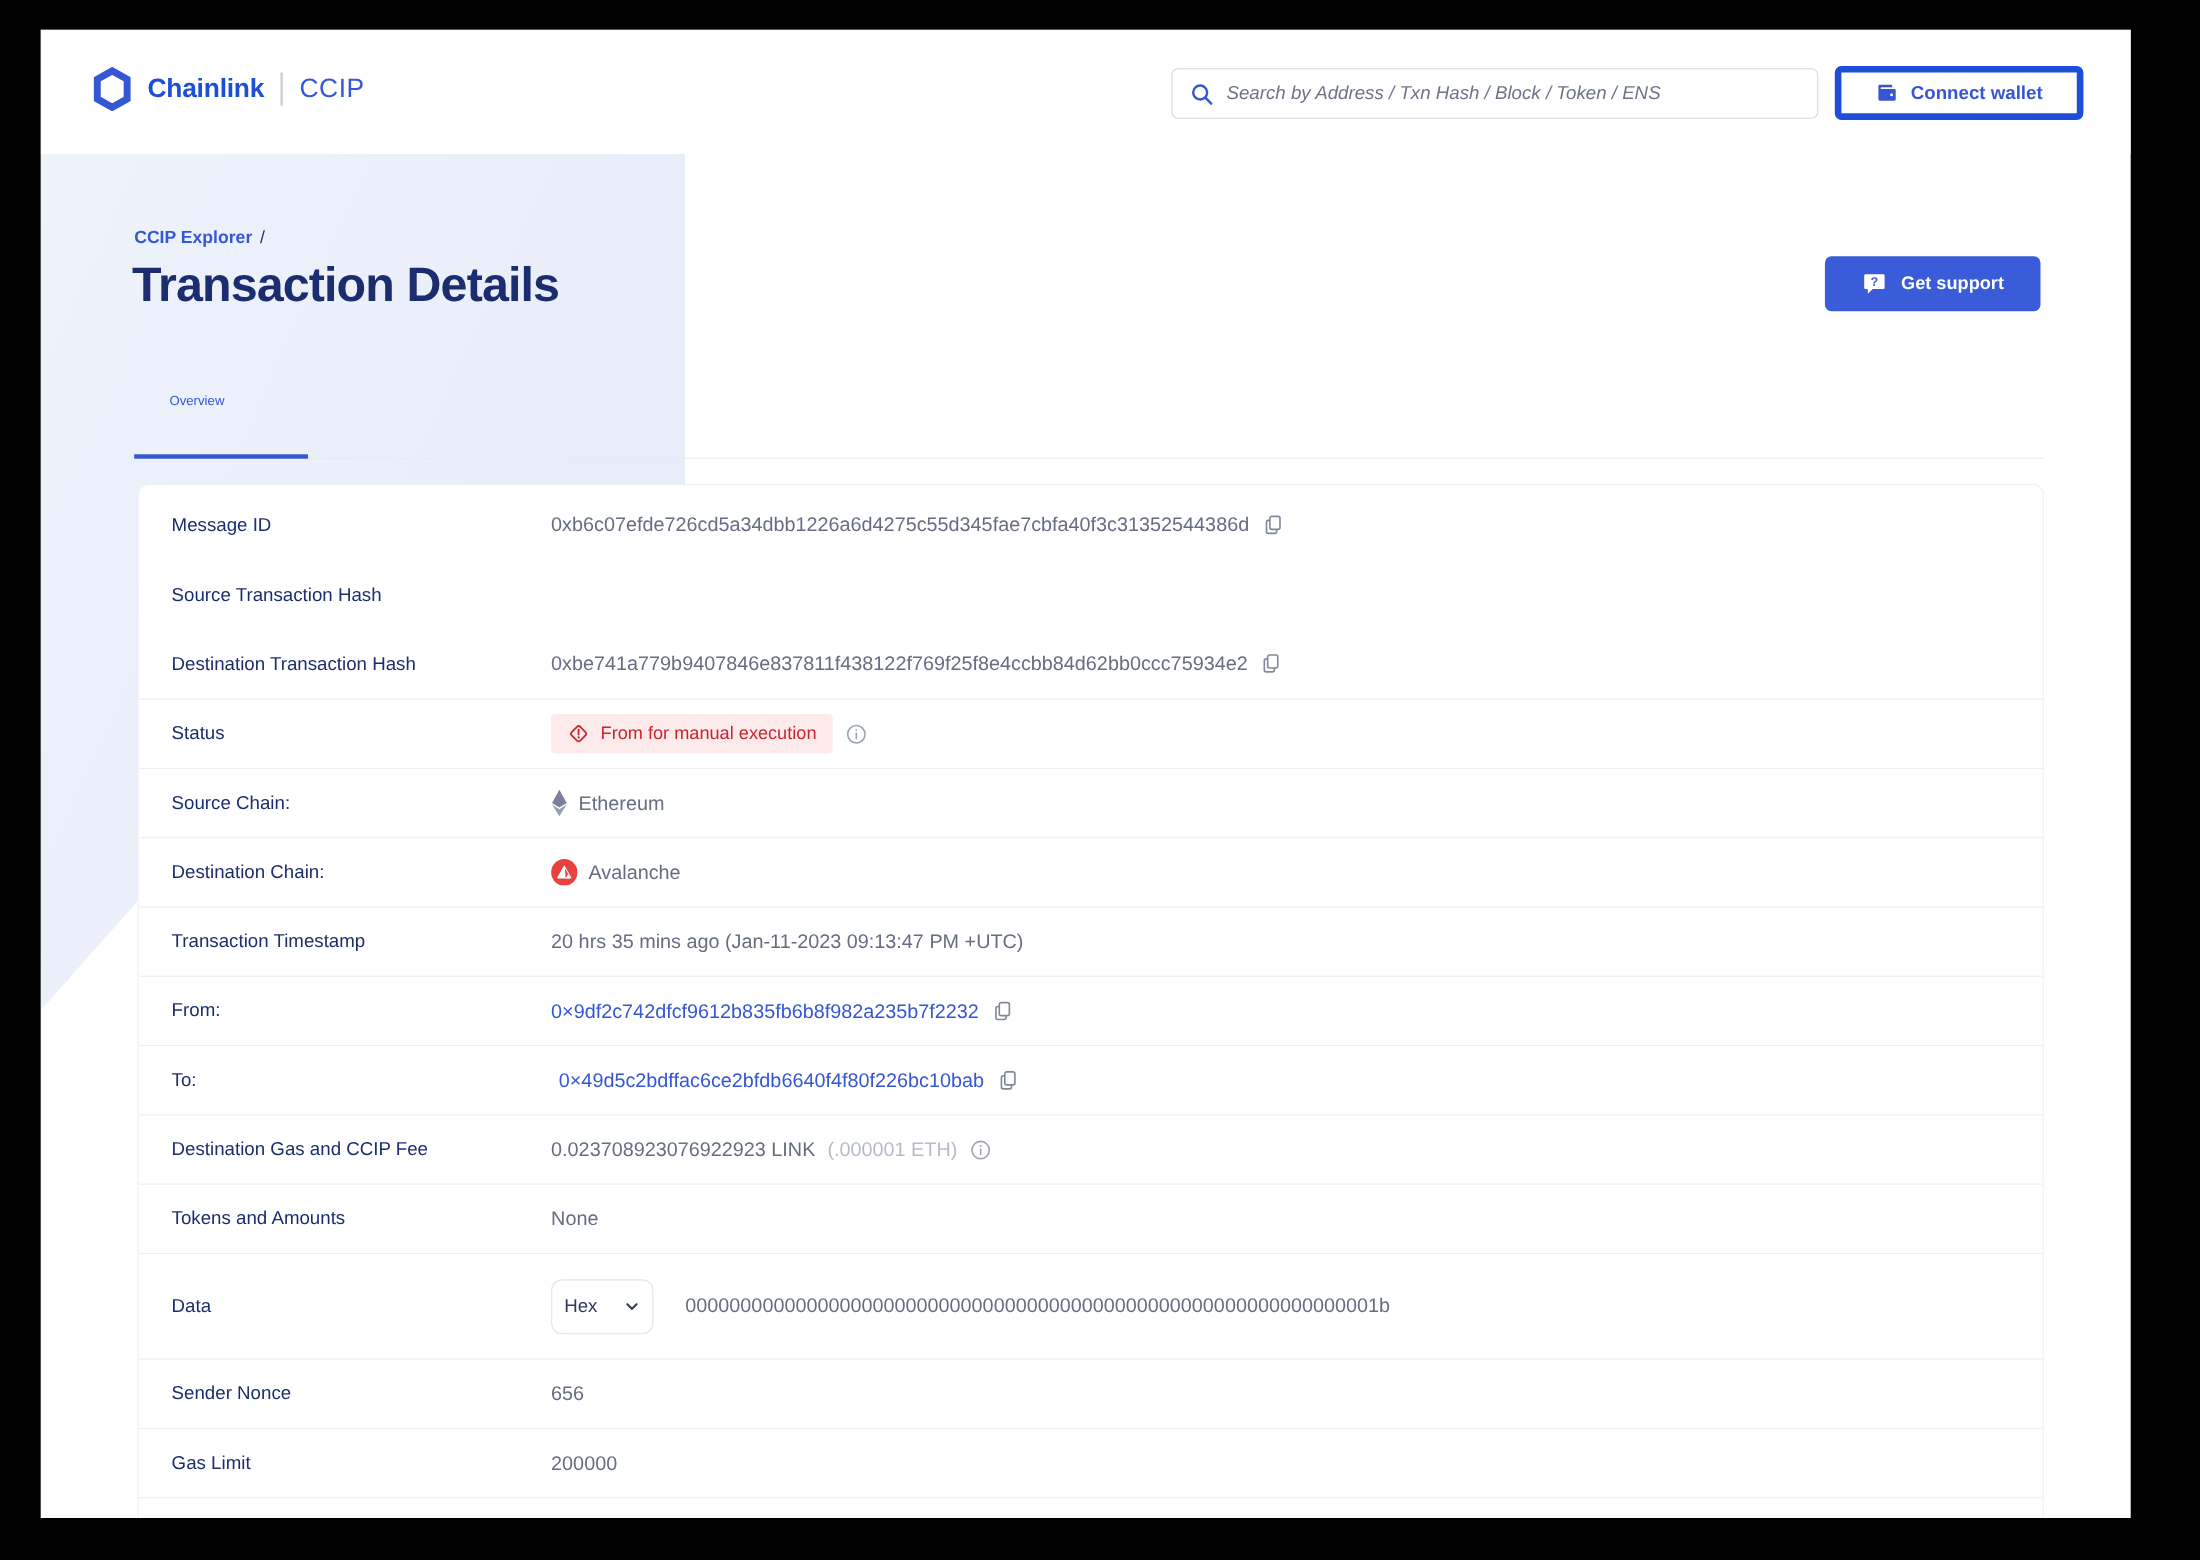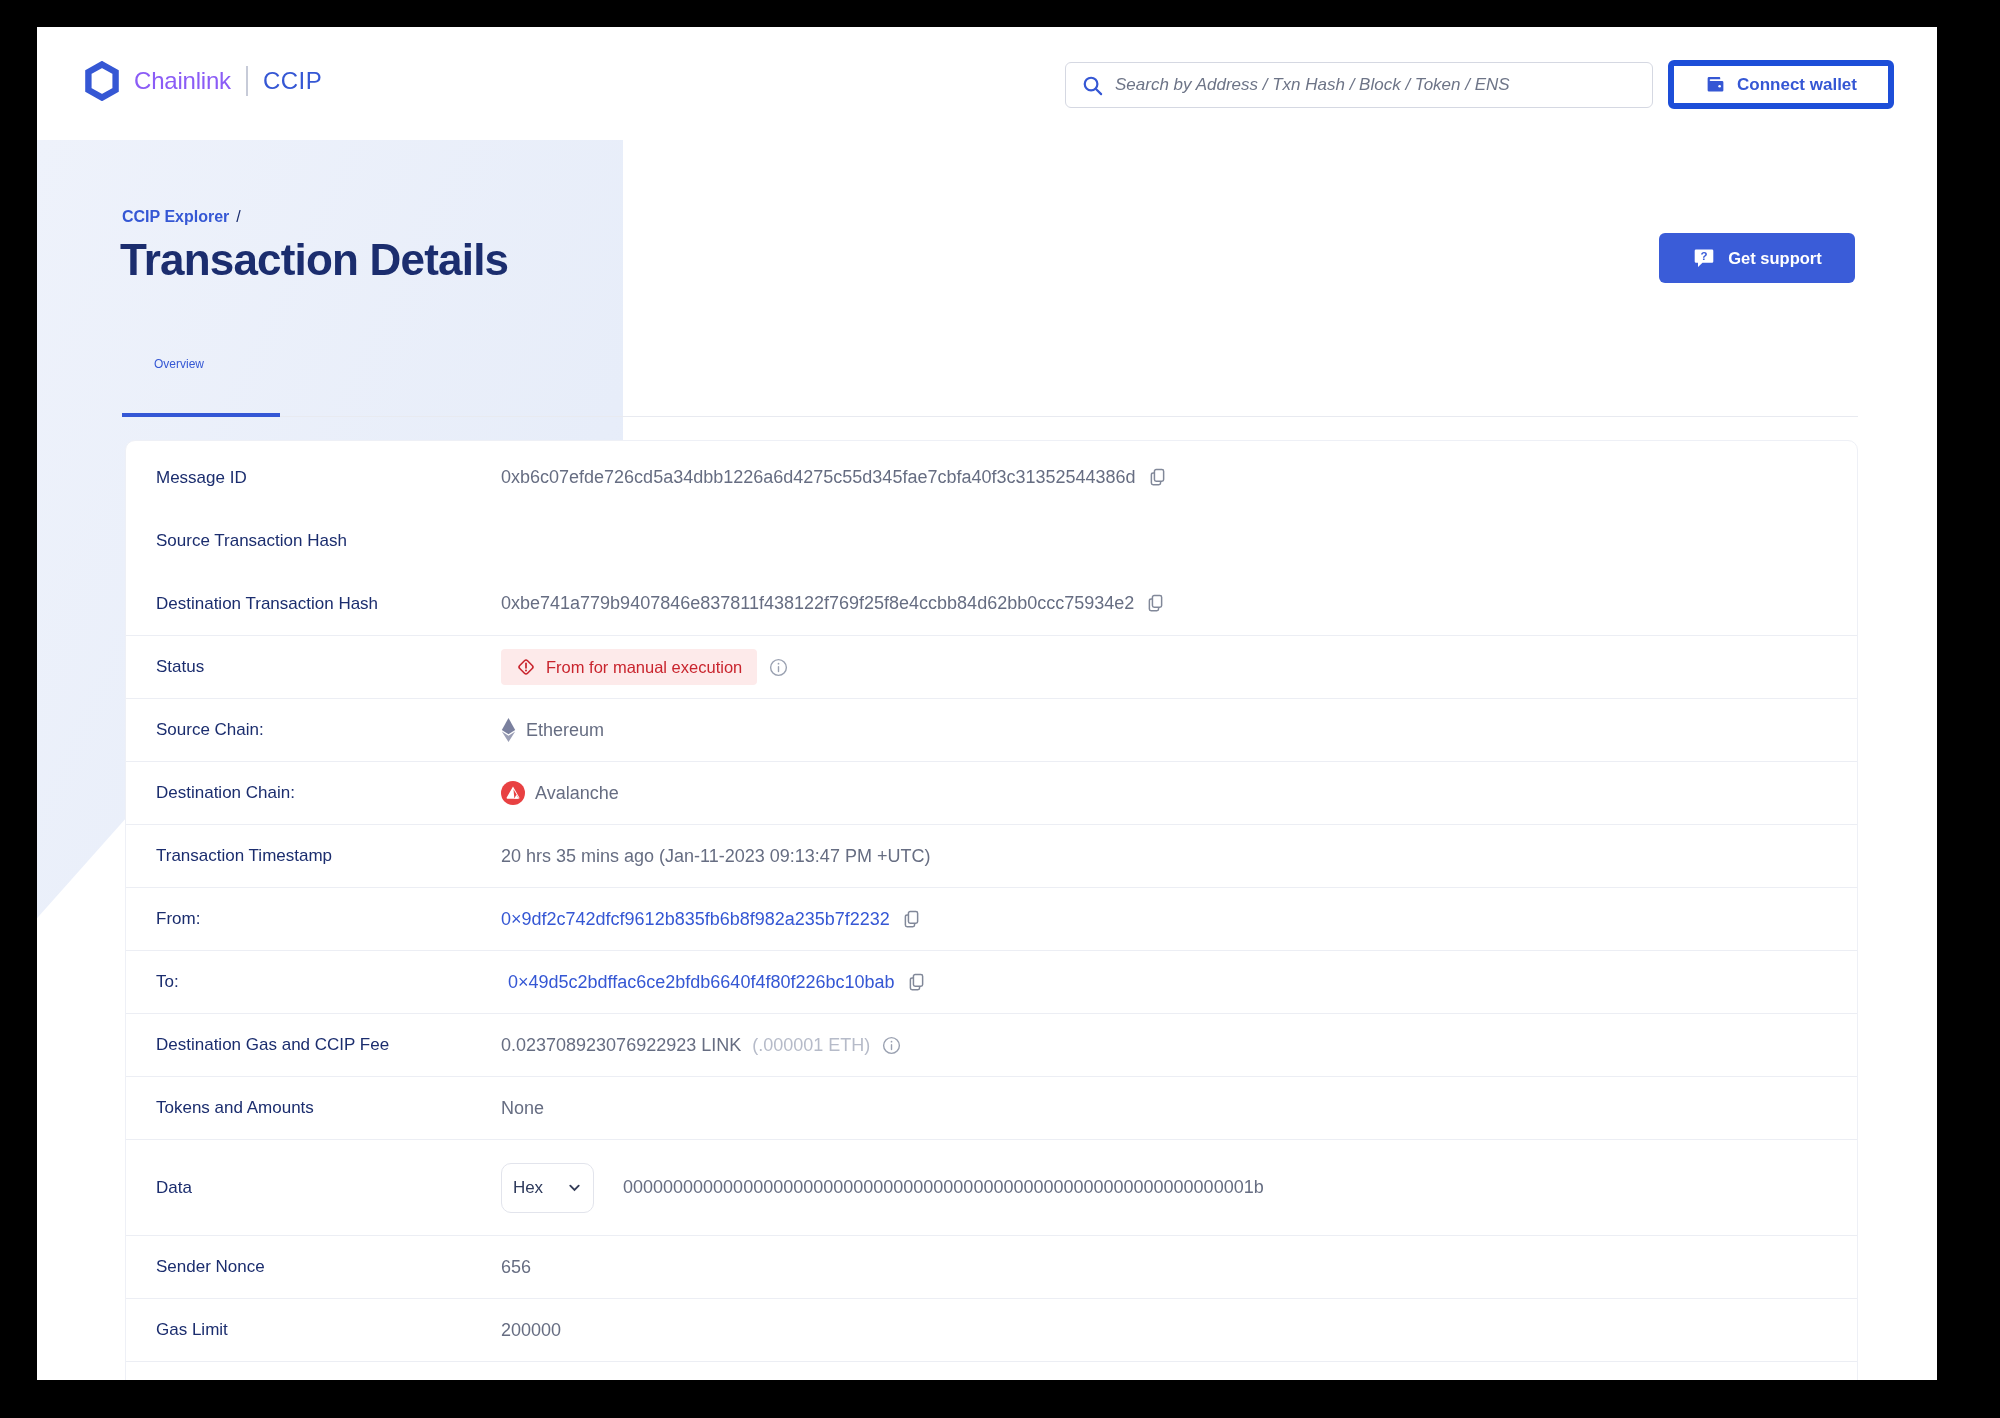--- a/index.html
+++ b/index.html
@@ -4,21 +4,21 @@
 <style>
   * { box-sizing: border-box; margin: 0; padding: 0; }
   html,body { width:2000px; height:1418px; background:#000; overflow:hidden;
     font-family:"Liberation Sans","DejaVu Sans",sans-serif; }
   .page { position:absolute; left:37px; top:27px; width:1900px; height:1353px;
     background:#fff; overflow:hidden; }
 
   
   .topbar { position:absolute; left:0; top:0; width:100%; height:113px; background:#fff; z-index:5; }
   .brand { position:absolute; left:48px; top:34px; display:flex; align-items:center; gap:15px; cursor:pointer; }
-  .brand-name { font-size:24px; font-weight:400; color:#8b5cf6; letter-spacing:-0.2px; }
+  .brand-name { font-size:24px; font-weight:700; color:#1d4ed8; letter-spacing:-0.2px; }
   .brand-div { width:2px; height:30px; background:#c7cbd8; }
   .brand-prod { font-size:24px; font-weight:500; color:#3557d4; letter-spacing:0.5px; }
   .search { position:absolute; left:1028px; top:35px; width:588px; height:46px;
     border:1px solid #d5d8e2; border-radius:6px; background:#fff;
     display:flex; align-items:center; gap:11px; padding:0 15px; }
   .search input { flex:1; border:none; outline:none; font-size:17px; color:#39415c;
     font-family:"Liberation Sans","DejaVu Sans",sans-serif; background:transparent; }
   .search input::placeholder { font-style:italic; color:#6d7487; }
   .connect { position:absolute; left:1631px; top:33px; width:226px; height:49px;
     border:6px solid #1d4ed8; border-radius:6px; background:#fff; color:#3557d4;

